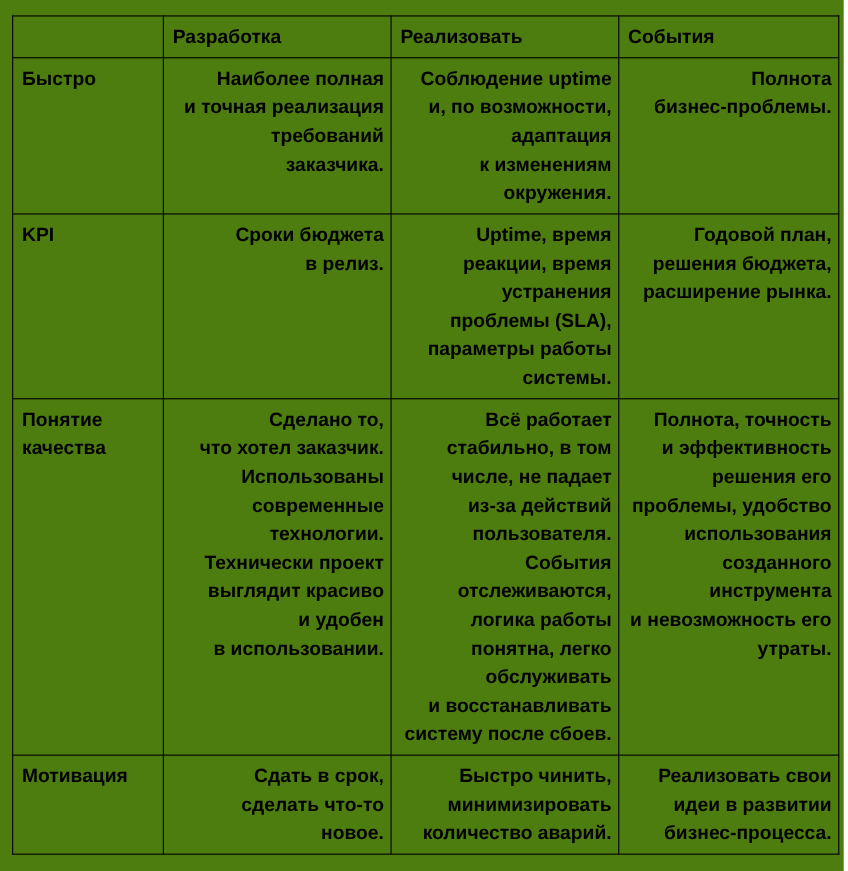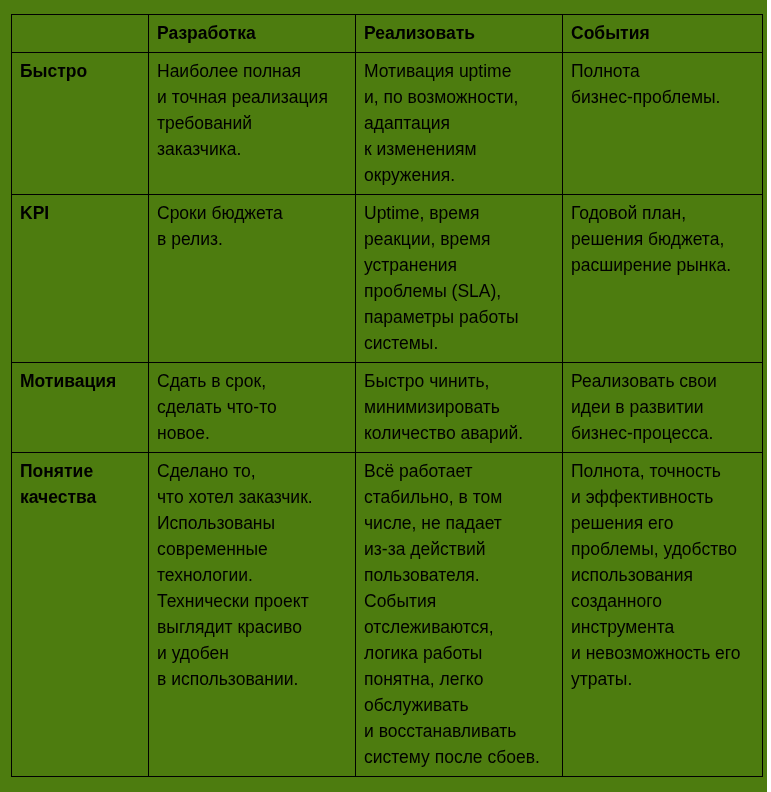--- a/index.html
+++ b/index.html
@@ -38,21 +38,22 @@
     vertical-align: top;
     text-align: left;
     padding: 5px 6px 6px 8px;
     font-size: 17.5px;
     line-height: 26px;
     white-space: pre;
     overflow: hidden;
     color: #000000;
   }
   table.cmp td {
-    font-weight: 400;
+    font-weight: 700;
+    text-align: right;
   }
   table.cmp th {
     font-weight: 700;
   }
 </style>
 </head>
 <body>
 
 <div class="page">
   <table class="cmp">
@@ -70,53 +71,41 @@
         <th>События</th>
       </tr>
     </thead>
     <tbody>
       <tr>
         <th>Быстро</th>
         <td>Наиболее полная
 и точная реализация
 требований
 заказчика.</td>
-        <td>Мотивация uptime
+        <td>Соблюдение uptime
 и, по возможности,
 адаптация
 к изменениям
 окружения.</td>
         <td>Полнота
 бизнес-проблемы.</td>
       </tr>
       <tr>
         <th>KPI</th>
         <td>Сроки бюджета
 в релиз.</td>
         <td>Uptime, время
 реакции, время
 устранения
 проблемы (SLA),
 параметры работы
 системы.</td>
         <td>Годовой план,
 решения бюджета,
 расширение рынка.</td>
-      </tr>
-      <tr>
-        <th>Мотивация</th>
-        <td>Сдать в срок,
-сделать что-то
-новое.</td>
-        <td>Быстро чинить,
-минимизировать
-количество аварий.</td>
-        <td>Реализовать свои
-идеи в развитии
-бизнес-процесса.</td>
       </tr>
       <tr>
         <th>Понятие
 качества</th>
         <td>Сделано то,
 что хотел заказчик.
 Использованы
 современные
 технологии.
 Технически проект
@@ -138,15 +127,27 @@
         <td>Полнота, точность
 и эффективность
 решения его
 проблемы, удобство
 использования
 созданного
 инструмента
 и невозможность его
 утраты.</td>
       </tr>
+      <tr>
+        <th>Мотивация</th>
+        <td>Сдать в срок,
+сделать что-то
+новое.</td>
+        <td>Быстро чинить,
+минимизировать
+количество аварий.</td>
+        <td>Реализовать свои
+идеи в развитии
+бизнес-процесса.</td>
+      </tr>
     </tbody>
   </table>
 </div>
 
 </body></html>

